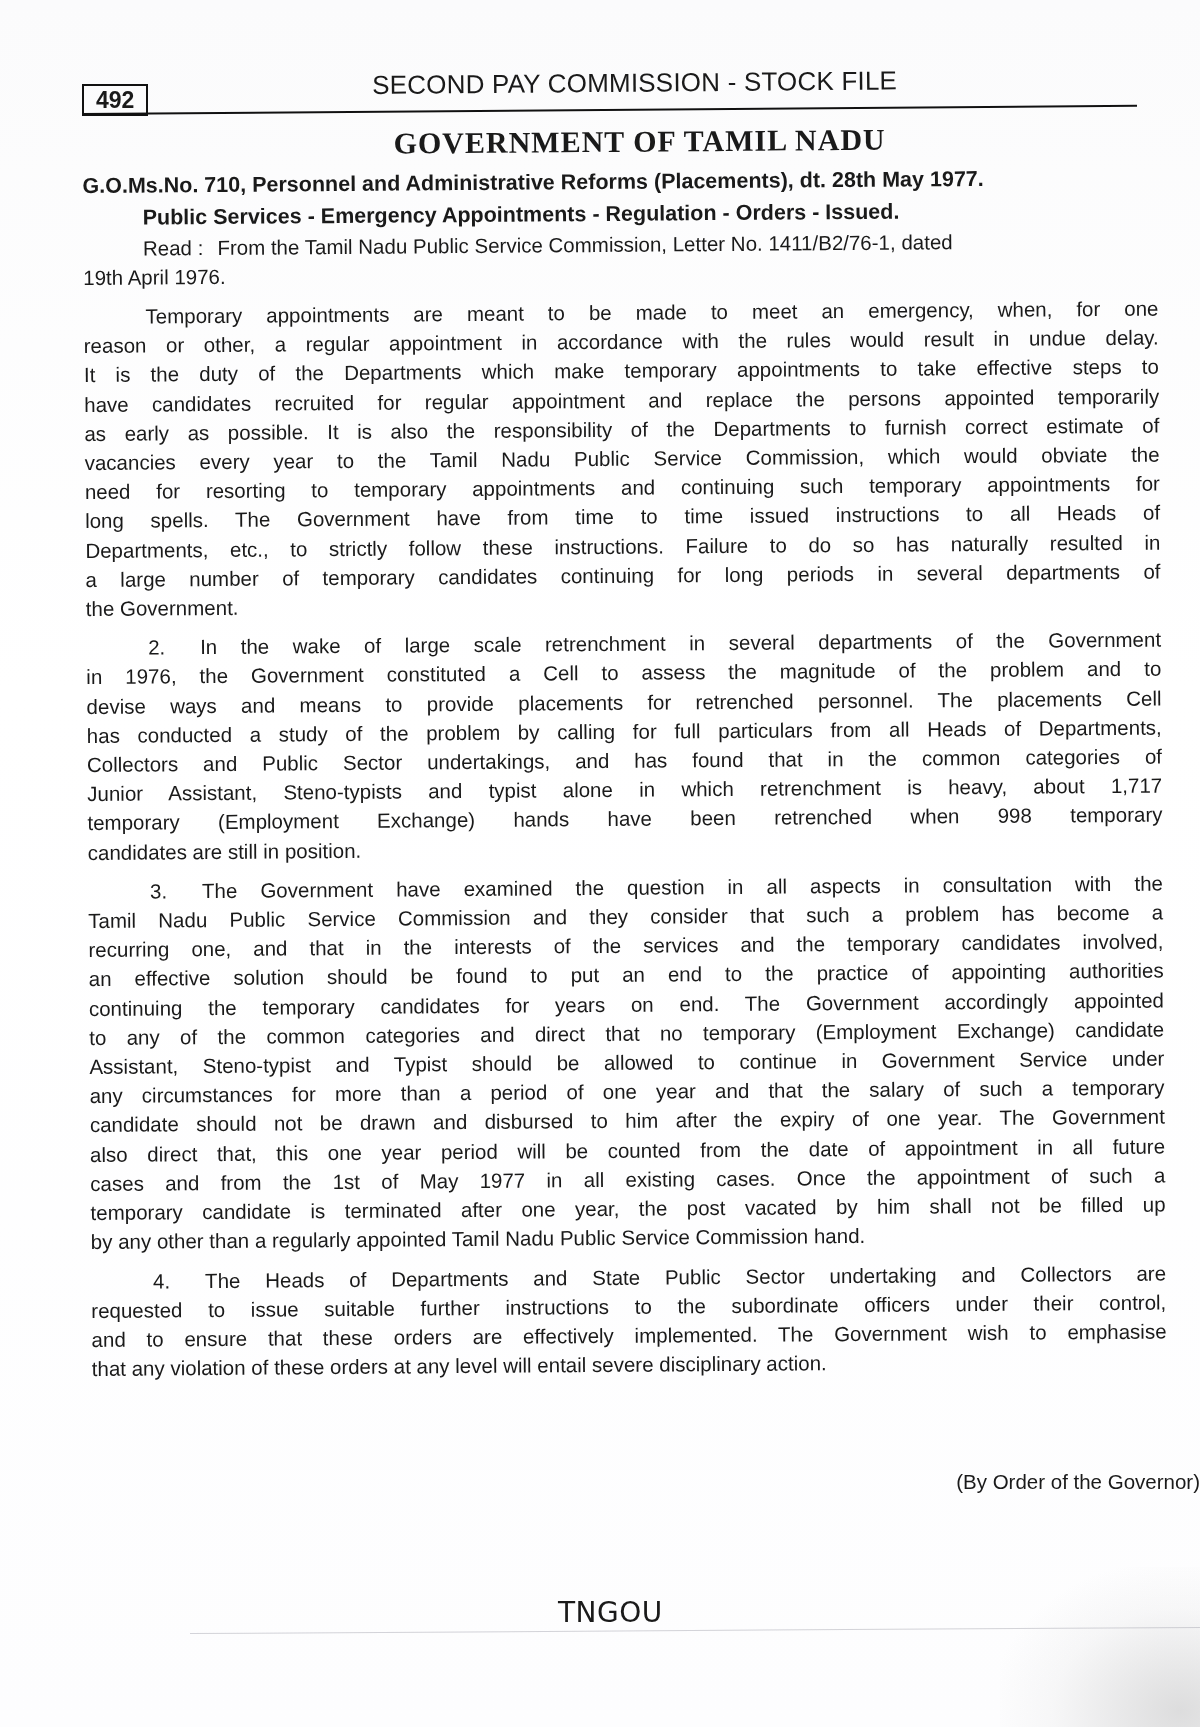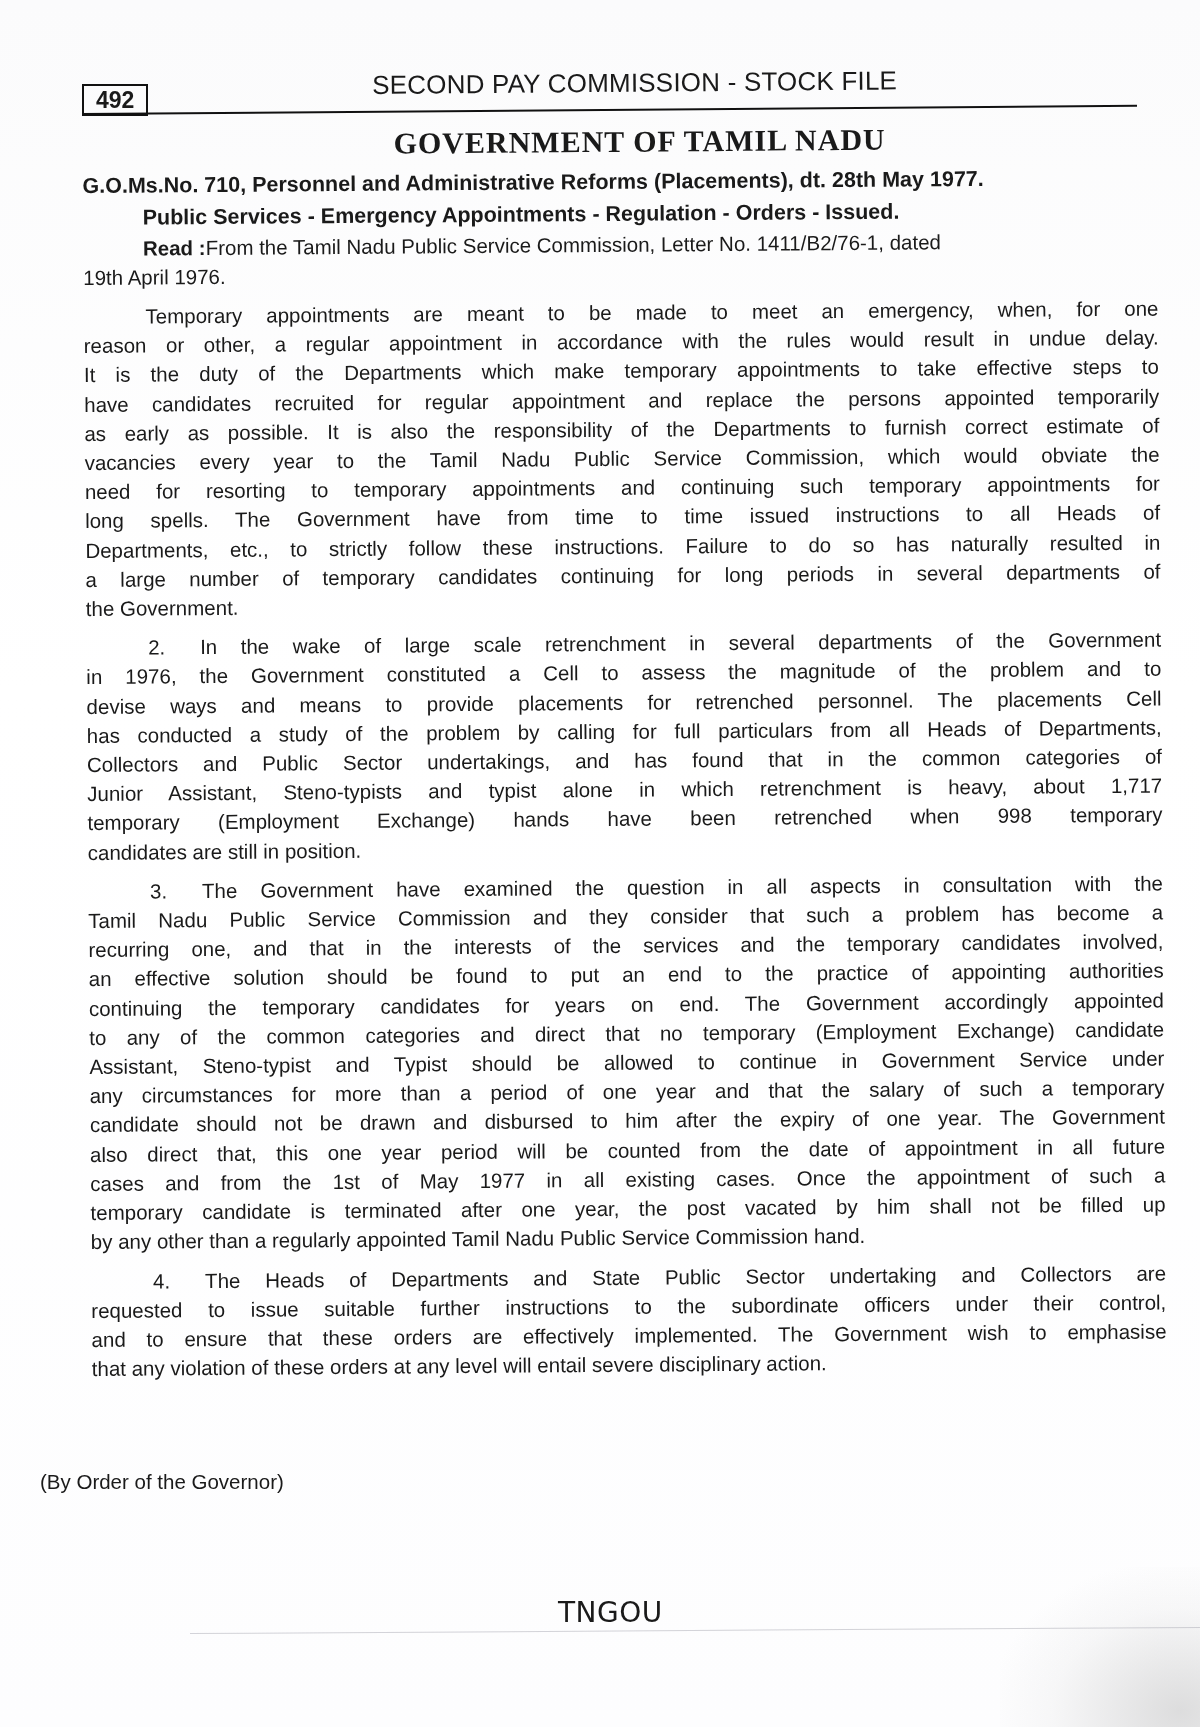--- a/index.html
+++ b/index.html
@@ -96,21 +96,22 @@
     padding-left: 60px;
     white-space: nowrap;
   }
   .read-line {
     font-size: 20.5px;
     line-height: 30px;
     padding-left: 60px;
     white-space: nowrap;
   }
   .read-label {
-    font-weight: bold;
+    font-weight: normal;
+    margin-right: 14px;
   }
   .read-cont {
     font-size: 20.5px;
     line-height: 28px;
     white-space: nowrap;
   }
   .para {
     margin-top: 10px;
   }
   .line {
@@ -129,21 +130,21 @@
     width: 1013px;
   }
   .pnum {
     display: inline-block;
     width: 52px;
   }
   .signature {
     position: absolute;
     left: 0; width: 1200px;
     top: 1470px;
-    text-align: left;
+    text-align: right;
     font-size: 20.5px;
     padding-left: 40px;
     box-sizing: border-box;
   }
   .footer {
     position: absolute;
     left: 558px; top: 1596px;
     font-size: 28px;
     font-weight: normal;
     font-family: "DejaVu Sans", sans-serif;

